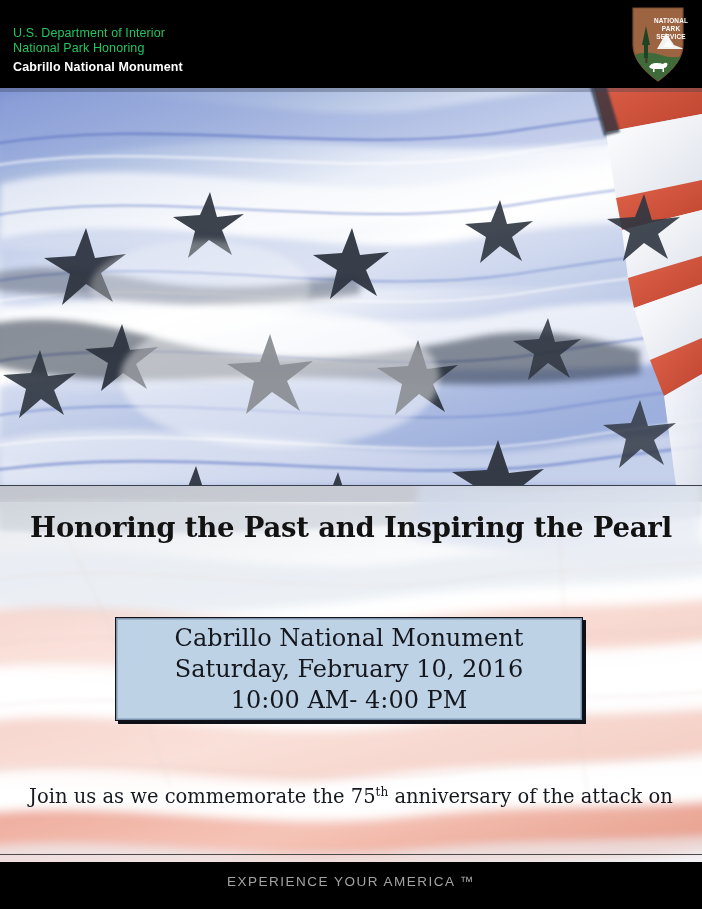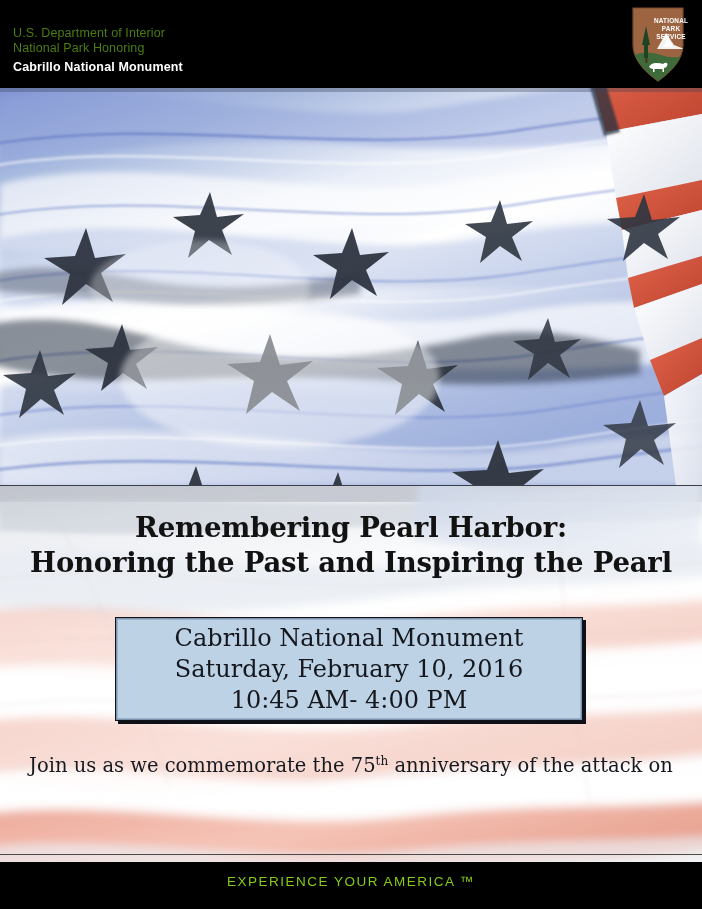--- a/index.html
+++ b/index.html
@@ -28,21 +28,21 @@
   .nps-header {
     position: absolute;
     left: 0; top: 0;
     width: 702px; height: 88px;
     background: #000000;
     z-index: 30;
   }
   .nps-agency {
     position: absolute;
     left: 13px; top: 10px;
-    color: #4d7c0f;
+    color: #22c55e;
     font-size: 12.5px;
     line-height: 15.5px;
     letter-spacing: 0.1px;
     font-family: "Liberation Sans", sans-serif;
     white-space: pre-line;
   }
   .nps-agency .line2 { display: block; }
   .nps-park {
     position: absolute;
     left: 13px; top: 60px;
@@ -132,21 +132,21 @@
   .blurb {
     position: absolute;
     left: 0; top: 266px;
     width: 702px;
     text-align: center;
     font-family: "DejaVu Serif", "Liberation Serif", serif;
     color: #16191f;
     font-size: 19.5px;
     line-height: 27px;
   }
-  .blurb .l1, .blurb .l2 { display: block; white-space: nowrap; }
+  .blurb .l1, .blurb .l2 { display: block; white-space: nowrap; margin-top: 31px; }
   .blurb sup { font-size: 0.62em; vertical-align: super; line-height: 0; }
 
   .hairline {
     position: absolute;
     left: 0; top: 368px;
     width: 702px; height: 1px;
     background: #4a4a4a;
     z-index: 18;
   }
 
@@ -156,21 +156,21 @@
     left: 0; top: 862px;
     width: 702px; height: 47px;
     background: #000000;
     z-index: 30;
   }
   .footer-tag {
     position: absolute;
     left: 0; top: 12px;
     width: 702px;
     text-align: center;
-    color: #84cc16;
+    color: #a3a3a3;
     font-family: "Liberation Sans", sans-serif;
     font-size: 13.5px;
     letter-spacing: 1.5px;
   }
 </style>
 </head>
 <body>
 
 <div id="poster">
 
@@ -371,29 +371,28 @@
         <path d="M-20 286 C140 262 300 304 460 286 C570 272 640 278 722 270" stroke="#d8c2bd" stroke-width="1.4" fill="none"></path>
         <path d="M60 40 C100 110 130 190 170 300" stroke="#e3d2ce" stroke-width="2" fill="none"></path>
         <path d="M560 30 C560 110 570 200 590 320" stroke="#e0cfcb" stroke-width="1.8" fill="none"></path>
       </g>
     </svg>
   </div>
 
   <div class="content">
 
     <div class="headline">
-      <span class="l1">Remembering Pearl Harbor:</span>
       <span class="l2">Honoring the Past and Inspiring the Pearl</span>
     </div>
 
     <div class="infobox">
       <div class="infobox-inner">
         <span>Cabrillo National Monument</span>
         <span>Saturday, February 10, 2016</span>
-        <span>10:45 AM- 4:00 PM</span>
+        <span>10:00 AM- 4:00 PM</span>
       </div>
     </div>
 
     <div class="blurb">
       <span class="l1"><span>Join us as we commemorate the 75</span><sup>th</sup><span> anniversary of the attack on</span></span>
     </div>
 
     <div class="hairline"></div>
   </div>
 

